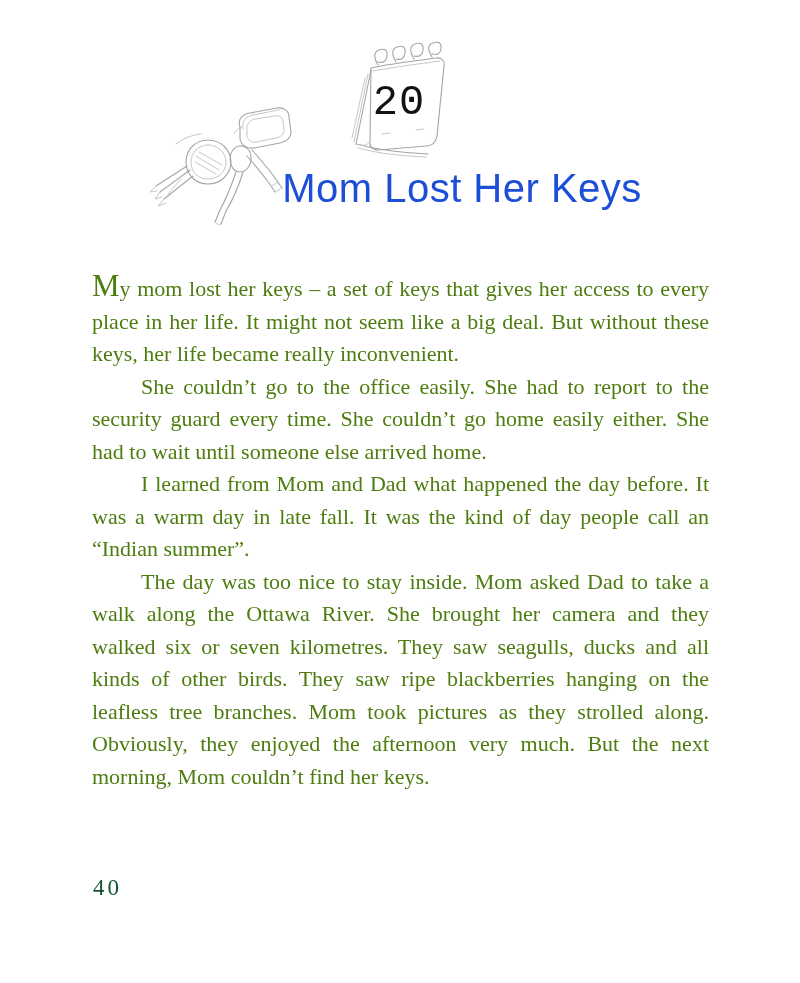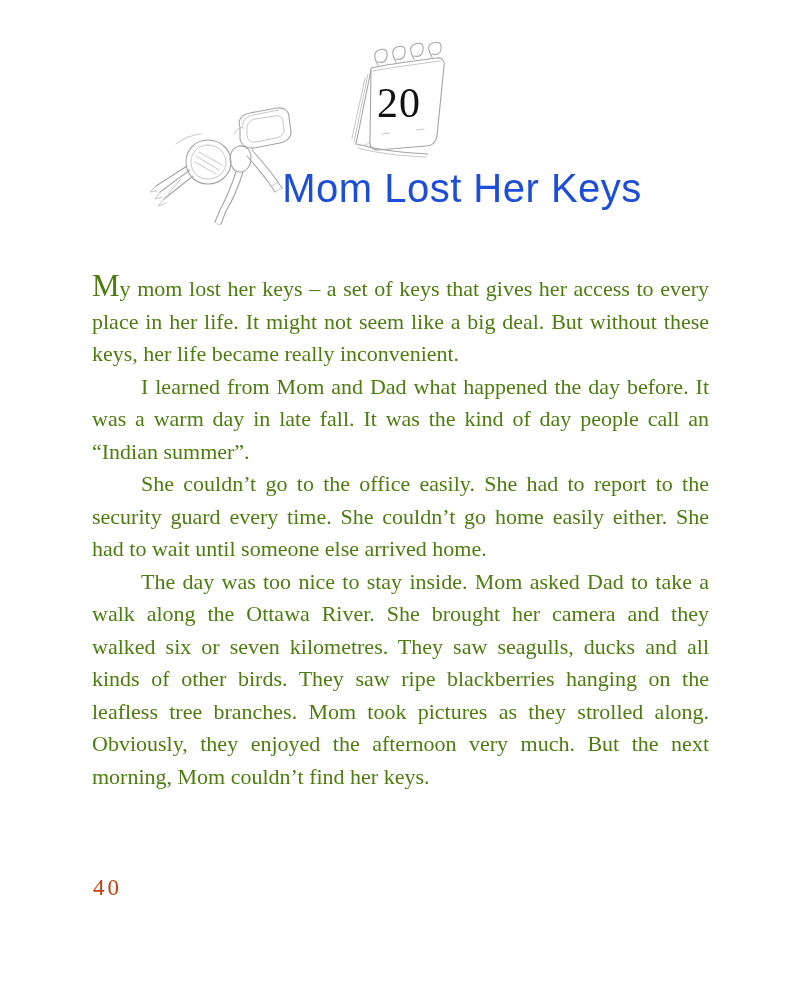--- a/index.html
+++ b/index.html
@@ -36,21 +36,21 @@
     left: 0; top: 0;
     width: 122px;
     height: 134px;
   }
   .chapter-number {
     position: absolute;
     left: 0;
     top: 44px;
     width: 122px;
     text-align: center;
-    font-family: Liberation Serif, serif;
+    font-family: Liberation Mono, monospace;
     font-size: 42px;
     line-height: 1;
     color: #121212;
     letter-spacing: 1px;
   }
   .chapter-title {
     position: absolute;
     left: 462px;
     top: 166px;
     transform: translateX(-50%);
@@ -88,21 +88,21 @@
   }
 
   
   .page-number {
     position: absolute;
     left: 93px;
     top: 875px;
     font-family: "Liberation Serif", serif;
     font-size: 23px;
     letter-spacing: 3px;
-    color: #c2410c;
+    color: #14532d;
   }
   .watermark {
     position: absolute;
     left: 99px;
     top: 996px;
     font-family: "Liberation Sans", sans-serif;
     font-size: 19px;
     letter-spacing: 0.5px;
     color: #0c4a6e;
   }
@@ -171,21 +171,21 @@
 
       <path class="sketch-light" d="M44,96 l8,-1 M78,92 l8,-1"></path>
     </svg>
     <div class="chapter-number">20</div>
   </div>
 
   <h1 class="chapter-title">Mom Lost Her Keys</h1>
 
   <div class="story">
     <p><span class="drop-cap">M</span><span>y mom lost her keys – a set of keys that gives her access to every place in her life. It might not seem like a big deal. But without these keys, her life became really inconvenient.</span></p>
+    <p class="indented">She couldn’t go to the office easily. She had to report to the security guard every time. She couldn’t go home easily either. She had to wait until someone else arrived home.</p>
     <p class="indented">I learned from Mom and Dad what happened the day before. It was a warm day in late fall. It was the kind of day people call an “Indian summer”.</p>
-    <p class="indented">She couldn’t go to the office easily. She had to report to the security guard every time. She couldn’t go home easily either. She had to wait until someone else arrived home.</p>
     <p class="indented">The day was too nice to stay inside. Mom asked Dad to take a walk along the Ottawa River. She brought her camera and they walked six or seven kilometres. They saw seagulls, ducks and all kinds of other birds. They saw ripe blackberries hanging on the leafless tree branches. Mom took pictures as they strolled along. Obviously, they enjoyed the afternoon very much. But the next morning, Mom couldn’t find her keys.</p>
   </div>
 
   <div class="page-number">40</div>
   <div class="watermark">book-reader.cn</div>
 
 </div>
 
 </body></html>

